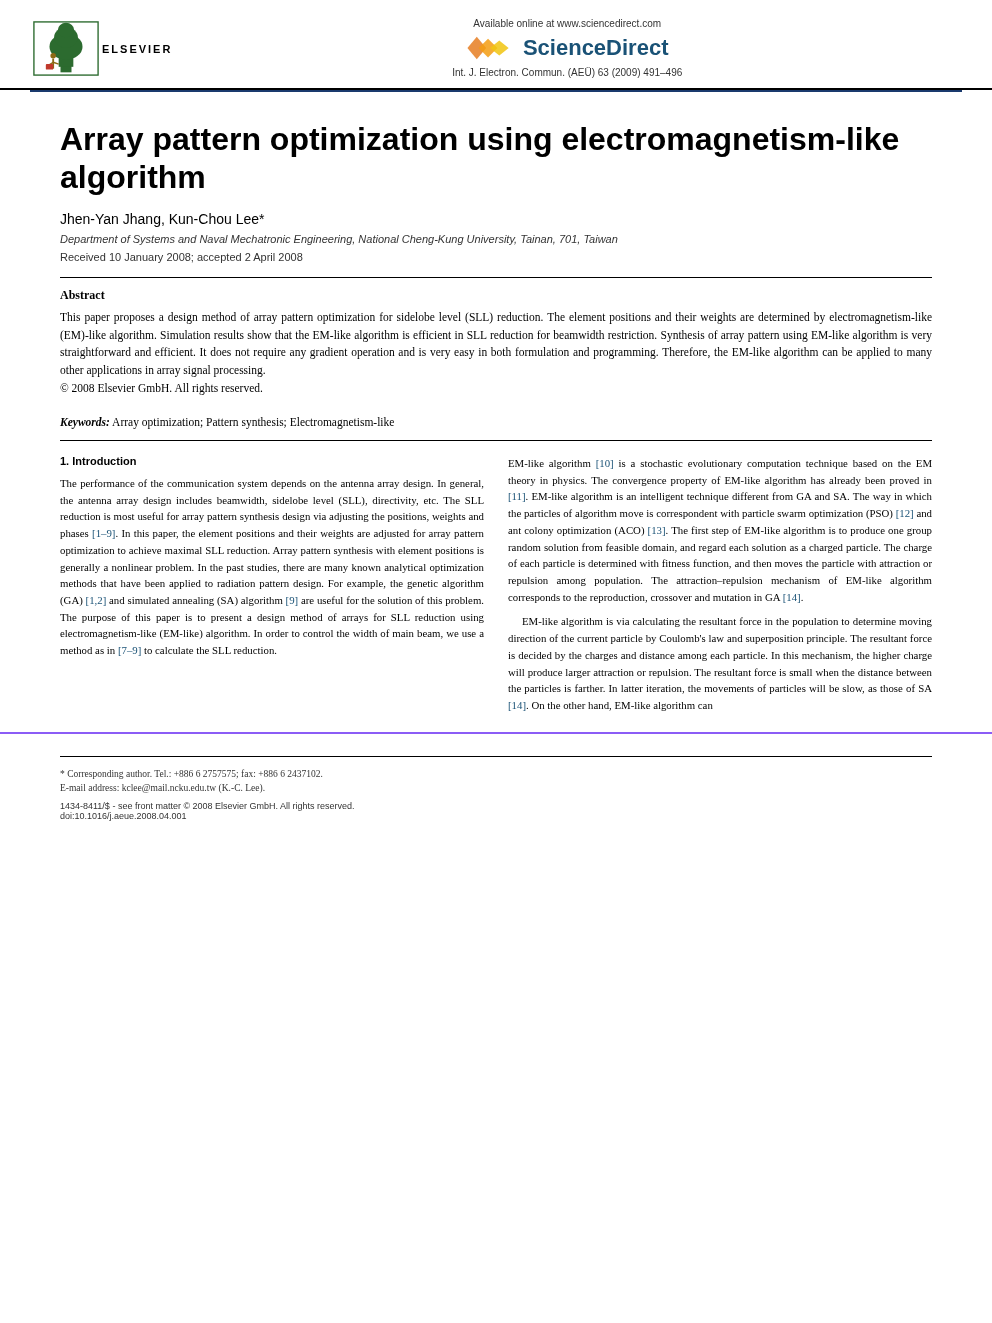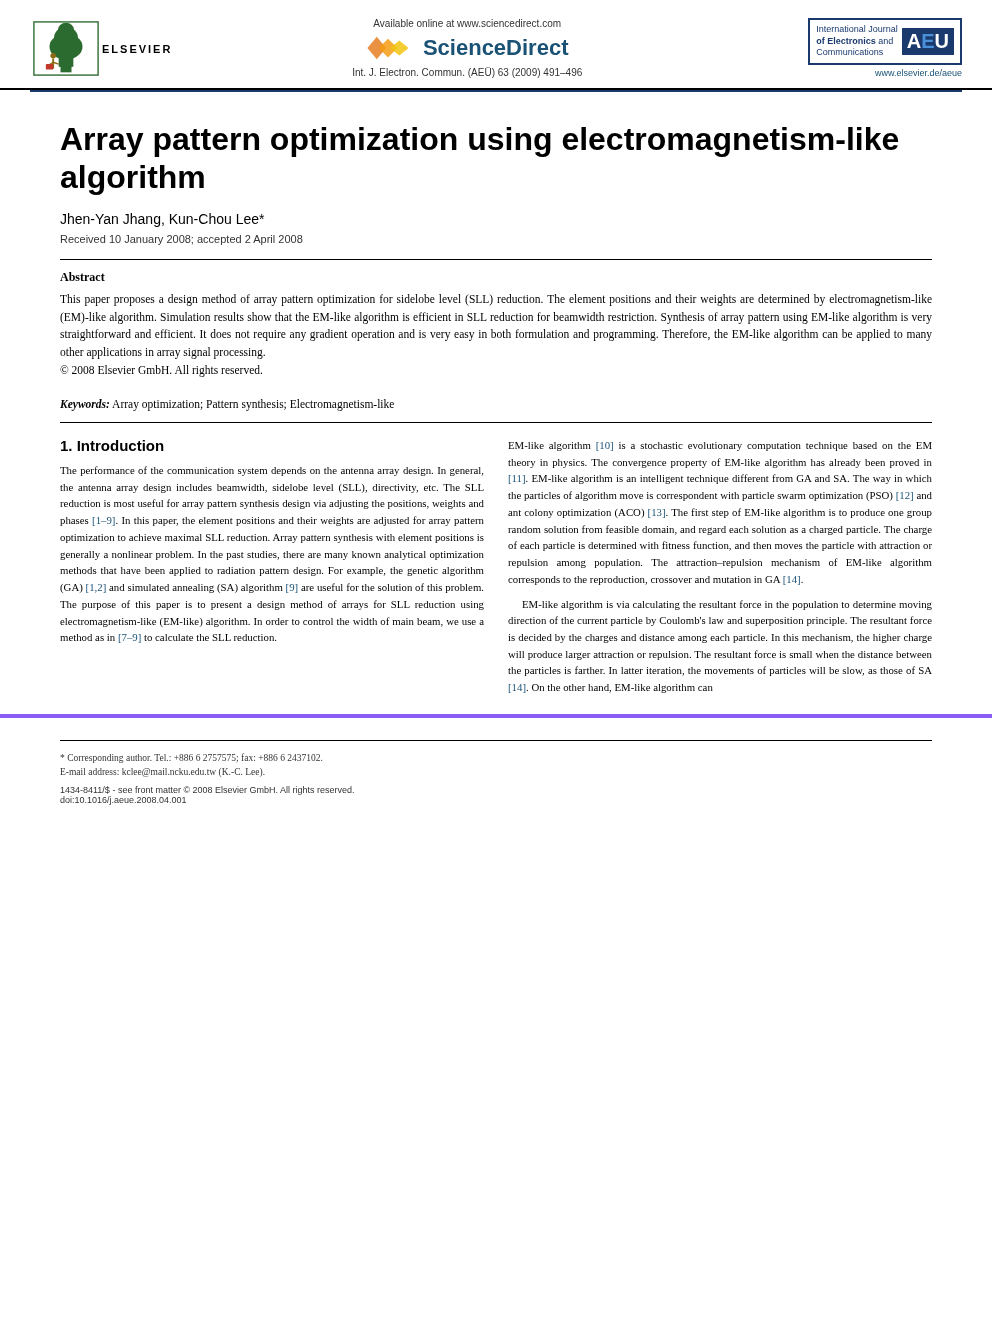--- a/index.html
+++ b/index.html
@@ -191,21 +191,21 @@
     }
     .col-left {
       flex: 1;
       min-width: 0;
     }
     .col-right {
       flex: 1;
       min-width: 0;
     }
     .section-title {
-      font-size: 15px;
+      font-size: 11px;
       font-weight: bold;
       font-family: Arial, sans-serif;
       margin-bottom: 8px;
     }
     .body-text {
       font-size: 10.8px;
       line-height: 1.55;
       text-align: justify;
       font-family: 'Times New Roman', Times, serif;
     }
@@ -216,21 +216,21 @@
     .body-text p:first-child {
       text-indent: 0;
     }
     .ref {
       color: #1a5276;
     }
     
     .footer {
       padding: 12px 60px 8px 60px;
       margin-top: 10px;
-      border-top: 4px solid #8b5cf6;
+      border-top: 2px solid #8b5cf6;
     }
     .footnote {
       font-size: 9.5px;
       font-family: 'Times New Roman', Times, serif;
       line-height: 1.5;
       color: #333;
     }
     .footer-bottom {
       display: flex;
       justify-content: space-between;
@@ -277,42 +277,30 @@
         <svg class="sd-icon" viewBox="0 0 45 32" xmlns="http://www.w3.org/2000/svg">
           <polygon points="0,16 10,4 20,16 10,28" fill="#e67e22" opacity="0.85"></polygon>
           <polygon points="12,16 22,6 32,16 22,26" fill="#f39c12" opacity="0.85"></polygon>
           <polygon points="24,16 34,8 44,16 34,24" fill="#f1c40f" opacity="0.85"></polygon>
         </svg>
         <span class="sd-text">ScienceDirect</span>
       </div>
       <div class="journal-ref">Int. J. Electron. Commun. (AEÜ) 63 (2009) 491–496</div>
     </div>
 
-    <div class="header-right">
-      <div class="aeu-box">
-        <div class="aeu-left-text">
-          <div>International Journal</div>
-          <div><strong>of Electronics</strong> and</div>
-          <div>Communications</div>
-        </div>
-        <div class="aeu-right">
-          A<span>E</span>U
-        </div>
-      </div>
-      <div class="website-link">www.elsevier.de/aeue</div>
-    </div>
   </div>
   <div class="header-bottom-line"></div>
 
   <div class="content">
     <h1 class="article-title">Array pattern optimization using electromagnetism-like algorithm</h1>
 
     <div class="authors">
       <span>Jhen-Yan Jhang, Kun-Chou Lee*</span>
     </div>
+    <div class="affiliation">Department of Systems and Naval Mechatronic Engineering, National Cheng-Kung University, Tainan, 701, Taiwan</div>
     <div class="received">Received 10 January 2008; accepted 2 April 2008</div>
 
     <hr class="divider">
 
     <div class="abstract-section">
       <div class="abstract-title">Abstract</div>
       <div class="abstract-text">
         <span>This paper proposes a design method of array pattern optimization for sidelobe level (SLL) reduction. The element positions and their weights are determined by electromagnetism-like (EM)-like algorithm. Simulation results show that the EM-like algorithm is efficient in SLL reduction for beamwidth restriction. Synthesis of array pattern using EM-like algorithm is very straightforward and efficient. It does not require any gradient operation and is very easy in both formulation and programming. Therefore, the EM-like algorithm can be applied to many other applications in array signal processing.</span>
         <br>
         <span class="copyright">© 2008 Elsevier GmbH. All rights reserved.</span>

